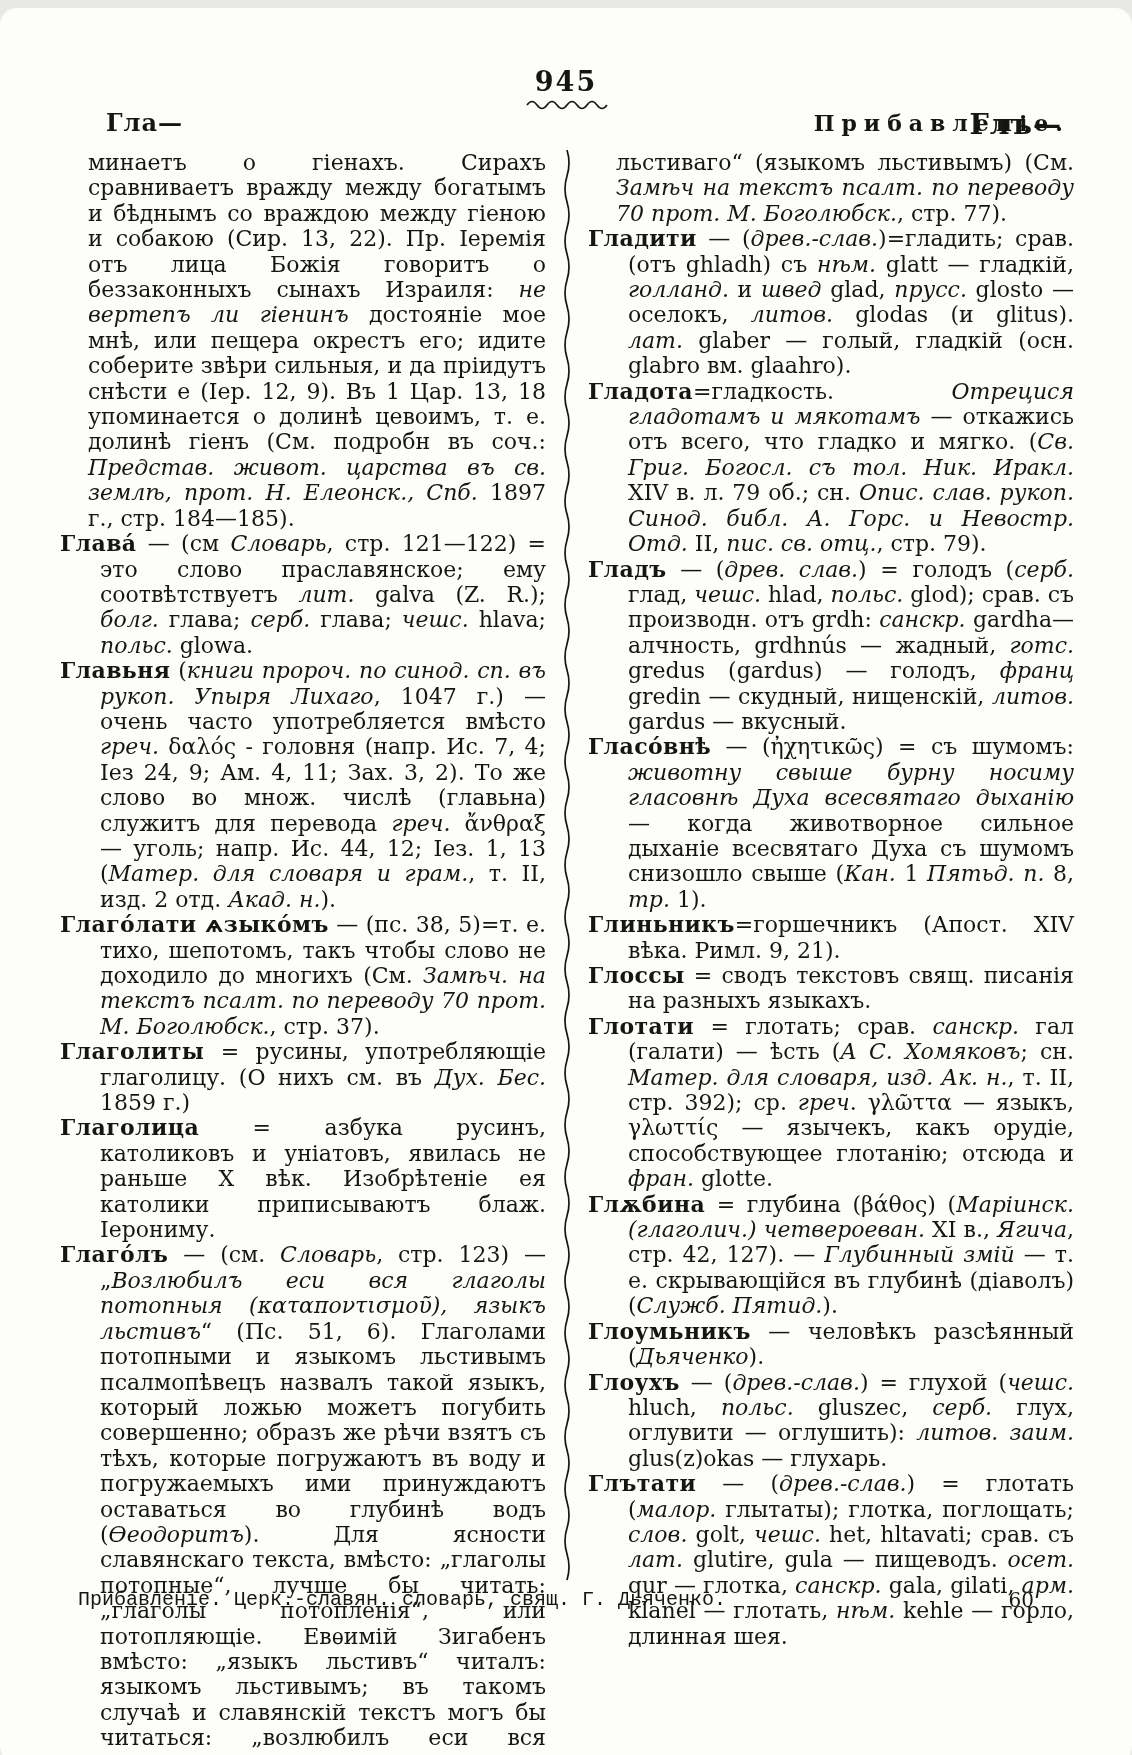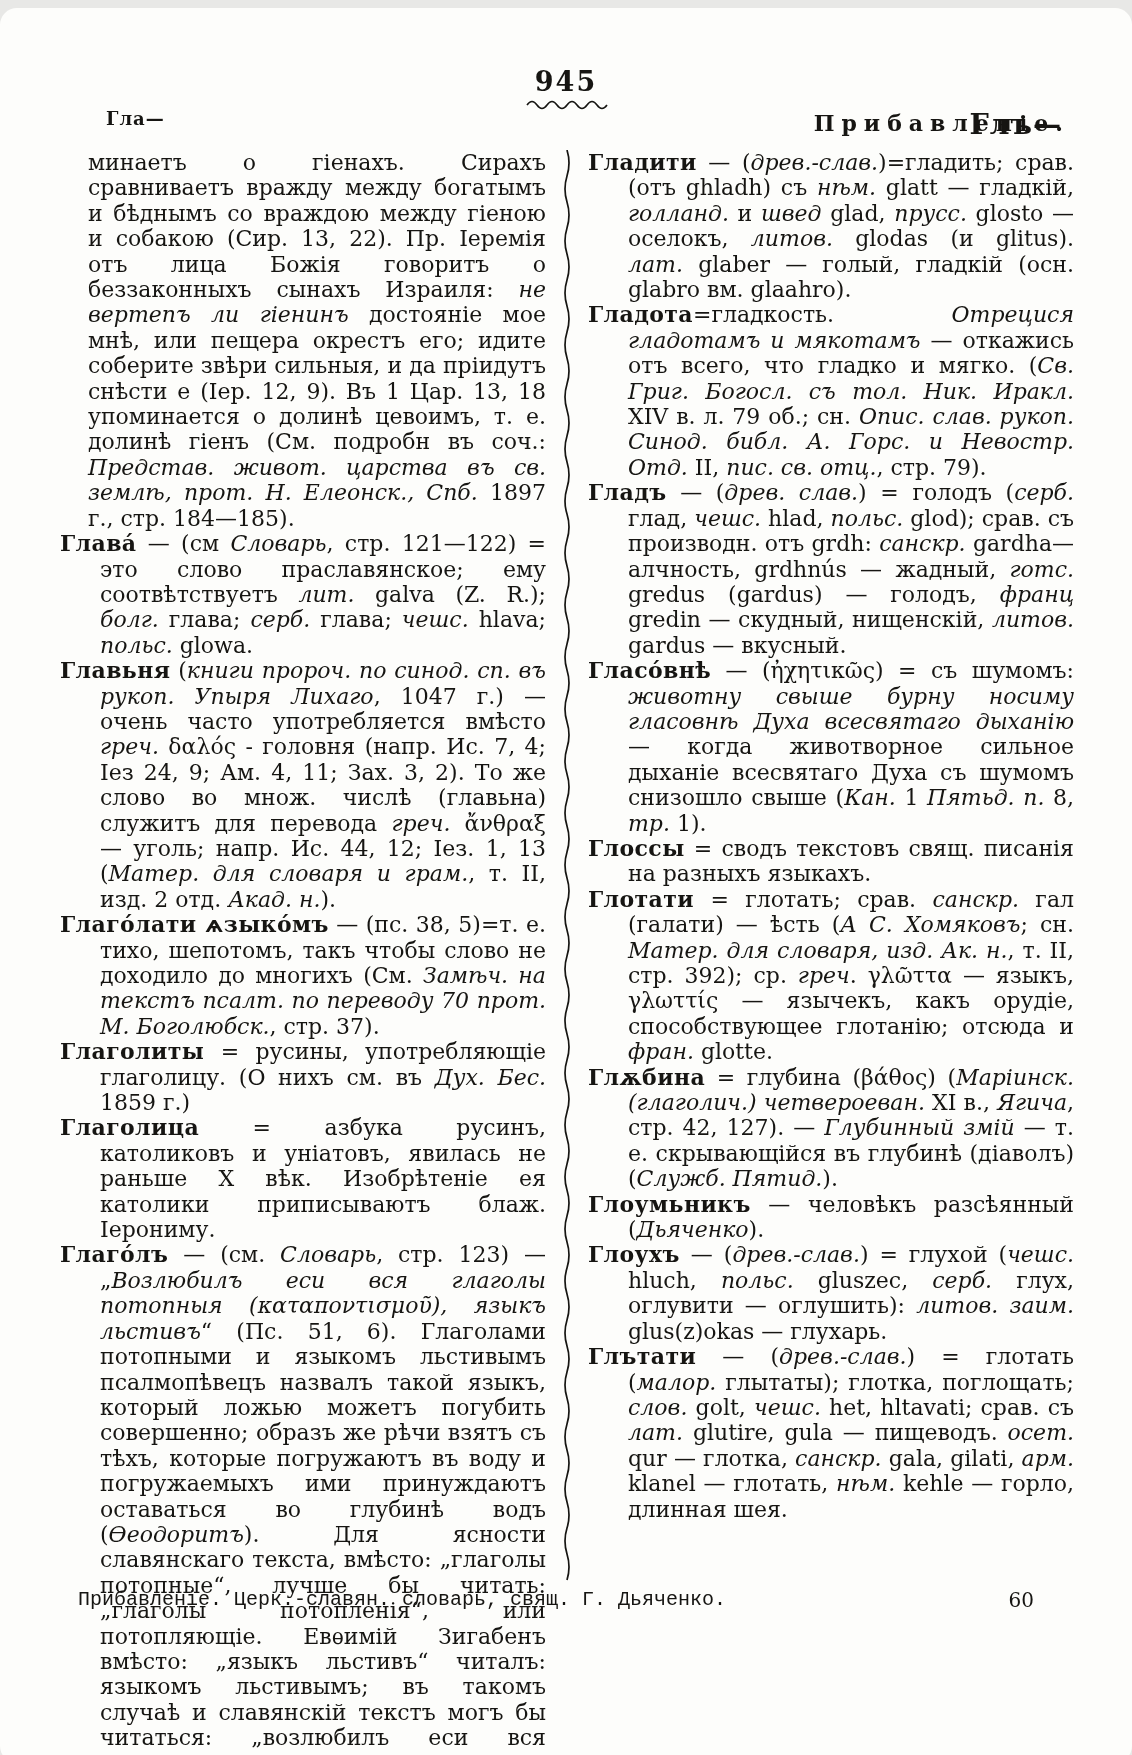--- a/index.html
+++ b/index.html
@@ -16,21 +16,21 @@
   .page-number{
     position:absolute;top:58px;left:0;right:0;
     text-align:center;font-size:27px;font-weight:bold;
     letter-spacing:2px;
   }
   .number-squiggle{position:absolute;top:92px;left:50%;transform:translateX(-50%);}
   .running-head{
     position:absolute;top:100px;left:78px;right:62px;
     height:34px;
   }
-  .guide-left{position:absolute;left:28px;top:0;font-size:18px;font-weight:bold;letter-spacing:1px;}
+  .guide-left{position:absolute;left:28px;top:0;font-size:24px;font-weight:bold;letter-spacing:1px;}
   .guide-right{position:absolute;right:8px;top:0;font-size:28px;font-weight:bold;letter-spacing:1px;}
   .section-title{
     position:absolute;left:0;right:0;top:2px;text-align:right;
     font-size:22px;font-weight:bold;letter-spacing:7px;
   }
   .columns{
     position:absolute;top:142px;left:60px;width:1014px;
     display:flex;
   }
   .col{width:486px;font-size:22px;line-height:25.4px;text-align:justify;}
@@ -80,24 +80,26 @@
         <p class="para entry"><span class="headword">Глаголиты</span><span class="run-n"> = русины, употребляющіе глаголицу. (О нихъ см. въ </span><span class="run-i">Дух. Бес.</span><span class="run-n"> 1859 г.)</span></p>
         <p class="para entry"><span class="headword">Глаголица</span><span class="run-n"> = азбука русинъ, католиковъ и уніатовъ, явилась не раньше X вѣк. Изобрѣтеніе ея католики приписываютъ блаж. Іерониму.</span></p>
         <p class="para entry"><span class="headword">Глаго́лъ</span><span class="run-n"> — (см. </span><span class="run-i">Словарь</span><span class="run-n">, стр. 123) — „</span><span class="run-i">Возлюбилъ еси вся глаголы потопныя (καταποντισμοῦ), языкъ льстивъ</span><span class="run-n">“ (Пс. 51, 6). Глаголами потопными и языкомъ льстивымъ псалмопѣвецъ назвалъ такой языкъ, который ложью можетъ погубить совершенно; образъ же рѣчи взятъ съ тѣхъ, которые погружаютъ въ воду и погружаемыхъ ими принуждаютъ оставаться во глубинѣ водъ (</span><span class="run-i">Ѳеодоритъ</span><span class="run-n">). Для ясности славянскаго текста, вмѣсто: „глаголы потопные“, лучше бы читать: „глаголы потопленія“, или потопляющіе. Евѳимій Зигабенъ вмѣсто: „языкъ льстивъ“ читалъ: языкомъ льстивымъ; въ такомъ случаѣ и славянскій текстъ могъ бы читаться: „возлюбилъ еси вся глаголы потопленія отъ языка</span></p>
       </div>
     <div class="divider">
       <svg width="12" height="1440" viewBox="0 0 12 1440">
         <path d="M6 0 q4 13 0 26 t0 26 t0 26 t0 26 t0 26 t0 26 t0 26 t0 26 t0 26 t0 26 t0 26 t0 26 t0 26 t0 26 t0 26 t0 26 t0 26 t0 26 t0 26 t0 26 t0 26 t0 26 t0 26 t0 26 t0 26 t0 26 t0 26 t0 26 t0 26 t0 26 t0 26 t0 26 t0 26 t0 26 t0 26 t0 26 t0 26 t0 26 t0 26 t0 26 t0 26 t0 26 t0 26 t0 26 t0 26 t0 26 t0 26 t0 26 t0 26 t0 26 t0 26 t0 26 t0 26 t0 26 t0 26" stroke="#161512" stroke-width="1.7" fill="none"></path>
       </svg>
     </div>
     <div class="col col-right" id="col-right">
+        <p class="para cont"><span class="run-n">льстиваго“ (языкомъ льстивымъ) (См. </span><span class="run-i">Замѣч на текстъ псалт. по переводу 70 прот. М. Боголюбск.</span><span class="run-n">, стр. 77).</span></p>
         <p class="para entry"><span class="headword">Гладити</span><span class="run-n"> — (</span><span class="run-i">древ.-слав.</span><span class="run-n">)=гладить; срав. (отъ ghladh) съ </span><span class="run-i">нѣм.</span><span class="run-n"> glatt — гладкій, </span><span class="run-i">голланд.</span><span class="run-n"> и </span><span class="run-i">швед</span><span class="run-n"> glad, </span><span class="run-i">прусс.</span><span class="run-n"> glosto — оселокъ, </span><span class="run-i">литов.</span><span class="run-n"> glodas (и glitus). </span><span class="run-i">лат.</span><span class="run-n"> glaber — голый, гладкій (осн. glabro вм. glaahro).</span></p>
         <p class="para entry"><span class="headword">Гладота</span><span class="run-n">=гладкость. </span><span class="run-i">Отрецися гладотамъ и мякотамъ</span><span class="run-n"> — откажись отъ всего, что гладко и мягко. (</span><span class="run-i">Св. Григ. Богосл. съ тол. Ник. Иракл.</span><span class="run-n"> XIV в. л. 79 об.; сн. </span><span class="run-i">Опис. слав. рукоп. Синод. библ. А. Горс. и Невостр. Отд.</span><span class="run-n"> II, </span><span class="run-i">пис. св. отц.</span><span class="run-n">, стр. 79).</span></p>
         <p class="para entry"><span class="headword">Гладъ</span><span class="run-n"> — (</span><span class="run-i">древ. слав.</span><span class="run-n">) = голодъ (</span><span class="run-i">серб.</span><span class="run-n"> глад, </span><span class="run-i">чешс.</span><span class="run-n"> hlad, </span><span class="run-i">польс.</span><span class="run-n"> glod); срав. съ производн. отъ grdh: </span><span class="run-i">санскр.</span><span class="run-n"> gardha— алчность, grdhnús — жадный, </span><span class="run-i">готс.</span><span class="run-n"> gredus (gardus) — голодъ, </span><span class="run-i">франц</span><span class="run-n"> gredin — скудный, нищенскій, </span><span class="run-i">литов.</span><span class="run-n"> gardus — вкусный.</span></p>
         <p class="para entry"><span class="headword">Гласо́внѣ</span><span class="run-n"> — (ἠχητικῶς) = съ шумомъ: </span><span class="run-i">животну свыше бурну носиму гласовнѣ Духа всесвятаго дыханію</span><span class="run-n"> — когда животворное сильное дыханіе всесвятаго Духа съ шумомъ снизошло свыше (</span><span class="run-i">Кан.</span><span class="run-n"> 1 </span><span class="run-i">Пятьд. п.</span><span class="run-n"> 8, </span><span class="run-i">тр.</span><span class="run-n"> 1).</span></p>
+        <p class="para entry"><span class="headword">Глиньникъ</span><span class="run-n">=горшечникъ (Апост. XIV вѣка. Римл. 9, 21).</span></p>
         <p class="para entry"><span class="headword">Глоссы</span><span class="run-n"> = сводъ текстовъ свящ. писанія на разныхъ языкахъ.</span></p>
         <p class="para entry"><span class="headword">Глотати</span><span class="run-n"> = глотать; срав. </span><span class="run-i">санскр.</span><span class="run-n"> гал (галати) — ѣсть (</span><span class="run-i">А С. Хомяковъ</span><span class="run-n">; сн. </span><span class="run-i">Матер. для словаря, изд. Ак. н.</span><span class="run-n">, т. II, стр. 392); ср. </span><span class="run-i">греч</span><span class="run-n">. γλῶττα — языкъ, γλωττίς — язычекъ, какъ орудіе, способствующее глотанію; отсюда и </span><span class="run-i">фран.</span><span class="run-n"> glotte.</span></p>
         <p class="para entry"><span class="headword">Глѫбина</span><span class="run-n"> = глубина (βάθος) (</span><span class="run-i">Маріинск. (глаголич.) четвероеван.</span><span class="run-n"> XI в., </span><span class="run-i">Ягича</span><span class="run-n">, стр. 42, 127). — </span><span class="run-i">Глубинный змій</span><span class="run-n"> — т. е. скрывающійся въ глубинѣ (діаволъ) (</span><span class="run-i">Служб. Пятид.</span><span class="run-n">).</span></p>
         <p class="para entry"><span class="headword">Глоумьникъ</span><span class="run-n"> — человѣкъ разсѣянный (</span><span class="run-i">Дьяченко</span><span class="run-n">).</span></p>
         <p class="para entry"><span class="headword">Глоухъ</span><span class="run-n"> — (</span><span class="run-i">древ.-слав.</span><span class="run-n">) = глухой (</span><span class="run-i">чешс.</span><span class="run-n"> hluch, </span><span class="run-i">польс.</span><span class="run-n"> gluszec, </span><span class="run-i">серб.</span><span class="run-n"> глух, оглувити — оглушить): </span><span class="run-i">литов. заим.</span><span class="run-n"> glus(z)okas — глухарь.</span></p>
         <p class="para entry"><span class="headword">Глътати</span><span class="run-n"> — (</span><span class="run-i">древ.-слав.</span><span class="run-n">) = глотать (</span><span class="run-i">малор.</span><span class="run-n"> глытаты); глотка, поглощать; </span><span class="run-i">слов.</span><span class="run-n"> golt, </span><span class="run-i">чешс.</span><span class="run-n"> het, hltavati; срав. съ </span><span class="run-i">лат.</span><span class="run-n"> glutire, gula — пищеводъ. </span><span class="run-i">осет.</span><span class="run-n"> qur — глотка, </span><span class="run-i">санскр.</span><span class="run-n"> gala, gilati, </span><span class="run-i">арм.</span><span class="run-n"> klanel — глотать, </span><span class="run-i">нѣм.</span><span class="run-n"> kehle — горло, длинная шея.</span></p>
       </div>
   </div>
 
   <div class="footer">

